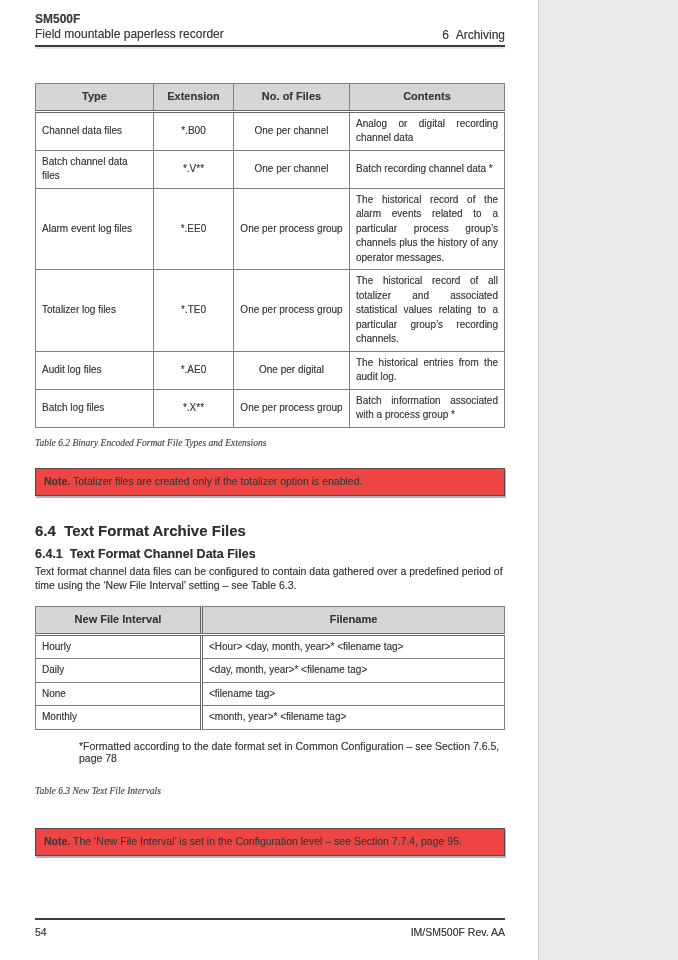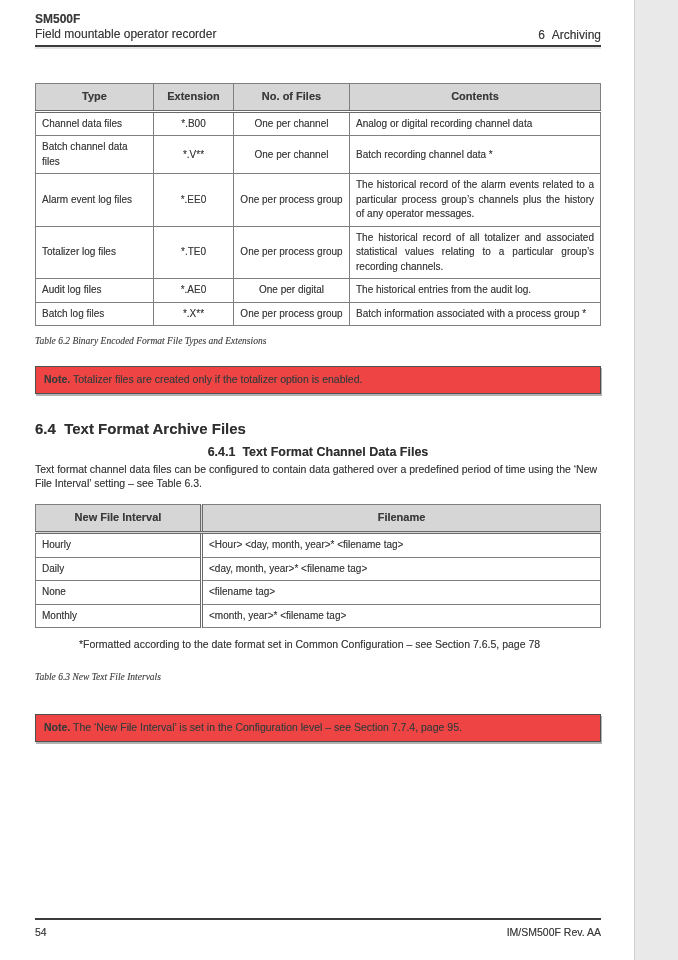--- a/index.html
+++ b/index.html
@@ -1,17 +1,17 @@
 <!DOCTYPE html>
 <html><head>
 <meta charset="utf-8">
 <style>
   html,body{margin:0;padding:0;background:#e9e9e9;}
   .page{
-    position:relative;width:634px;height:960px;background:#ffffff;
+    position:relative;width:538px;height:960px;background:#ffffff;
     font-family:"Liberation Sans","DejaVu Sans",sans-serif;
     color:#3a3a3a;overflow:hidden;box-sizing:border-box;
     outline:1px solid #cfcfcf;
   }
   .content{position:absolute;left:35px;right:33px;top:12px;}
   .content *{text-shadow:0 0 0.5px rgba(70,70,70,0.55);}
 
   
   .hdr{display:flex;justify-content:space-between;align-items:flex-end;
        border-bottom:2.5px solid #3c3c3c;padding-bottom:3px;box-shadow:0 2px 0 rgba(0,0,0,0.10);}
@@ -33,40 +33,40 @@
   .caption{font-style:italic;font-size:9.5px;color:#4a4a4a;margin:10px 0 0 0;font-family:Liberation Serif, serif;}
 
   
   .note{background:#ef4444;border:1px solid #4f4f4f;box-shadow:1px 2px 0 rgba(0,0,0,0.30);
         font-size:10.5px;padding:6px 8px;line-height:1.3;}
   .note b{font-weight:bold;}
   .note1{margin-top:20px;}
   .note2{margin-top:32px;}
 
   .h2{font-size:15px;font-weight:bold;color:#2f2f2f;margin:26px 0 8px 0;}
-  .h3{font-size:12.5px;font-weight:bold;color:#2f2f2f;margin:0 0 3px 0;text-align:center;}
+  .h3{font-size:12.5px;font-weight:bold;color:#2f2f2f;margin:0 0 3px 0;}
   .para{font-size:10.5px;line-height:1.35;margin:0 0 14px 0;}
   .footnote{font-size:10.5px;margin-top:10px;margin-left:44px;}
 
   
   .ftr{position:absolute;left:35px;right:33px;bottom:22px;
        border-top:2.5px solid #3c3c3c;padding-top:6px;
        display:flex;justify-content:space-between;font-size:10.5px;
        text-shadow:0 0 0.5px rgba(70,70,70,0.55);}
 </style>
 </head>
 <body>
 
 <div class="page">
   <div class="content">
 
     <div class="hdr">
       <div>
         <div class="product">SM500F</div>
-        <div class="subtitle">Field mountable operator recorder</div>
+        <div class="subtitle">Field mountable paperless recorder</div>
       </div>
       <div class="chapter">6&nbsp;&nbsp;Archiving</div>
     </div>
 
     <table>
       <colgroup>
           <col class="t1-col1">
           <col class="t1-col2">
           <col class="t1-col3">
           <col>

